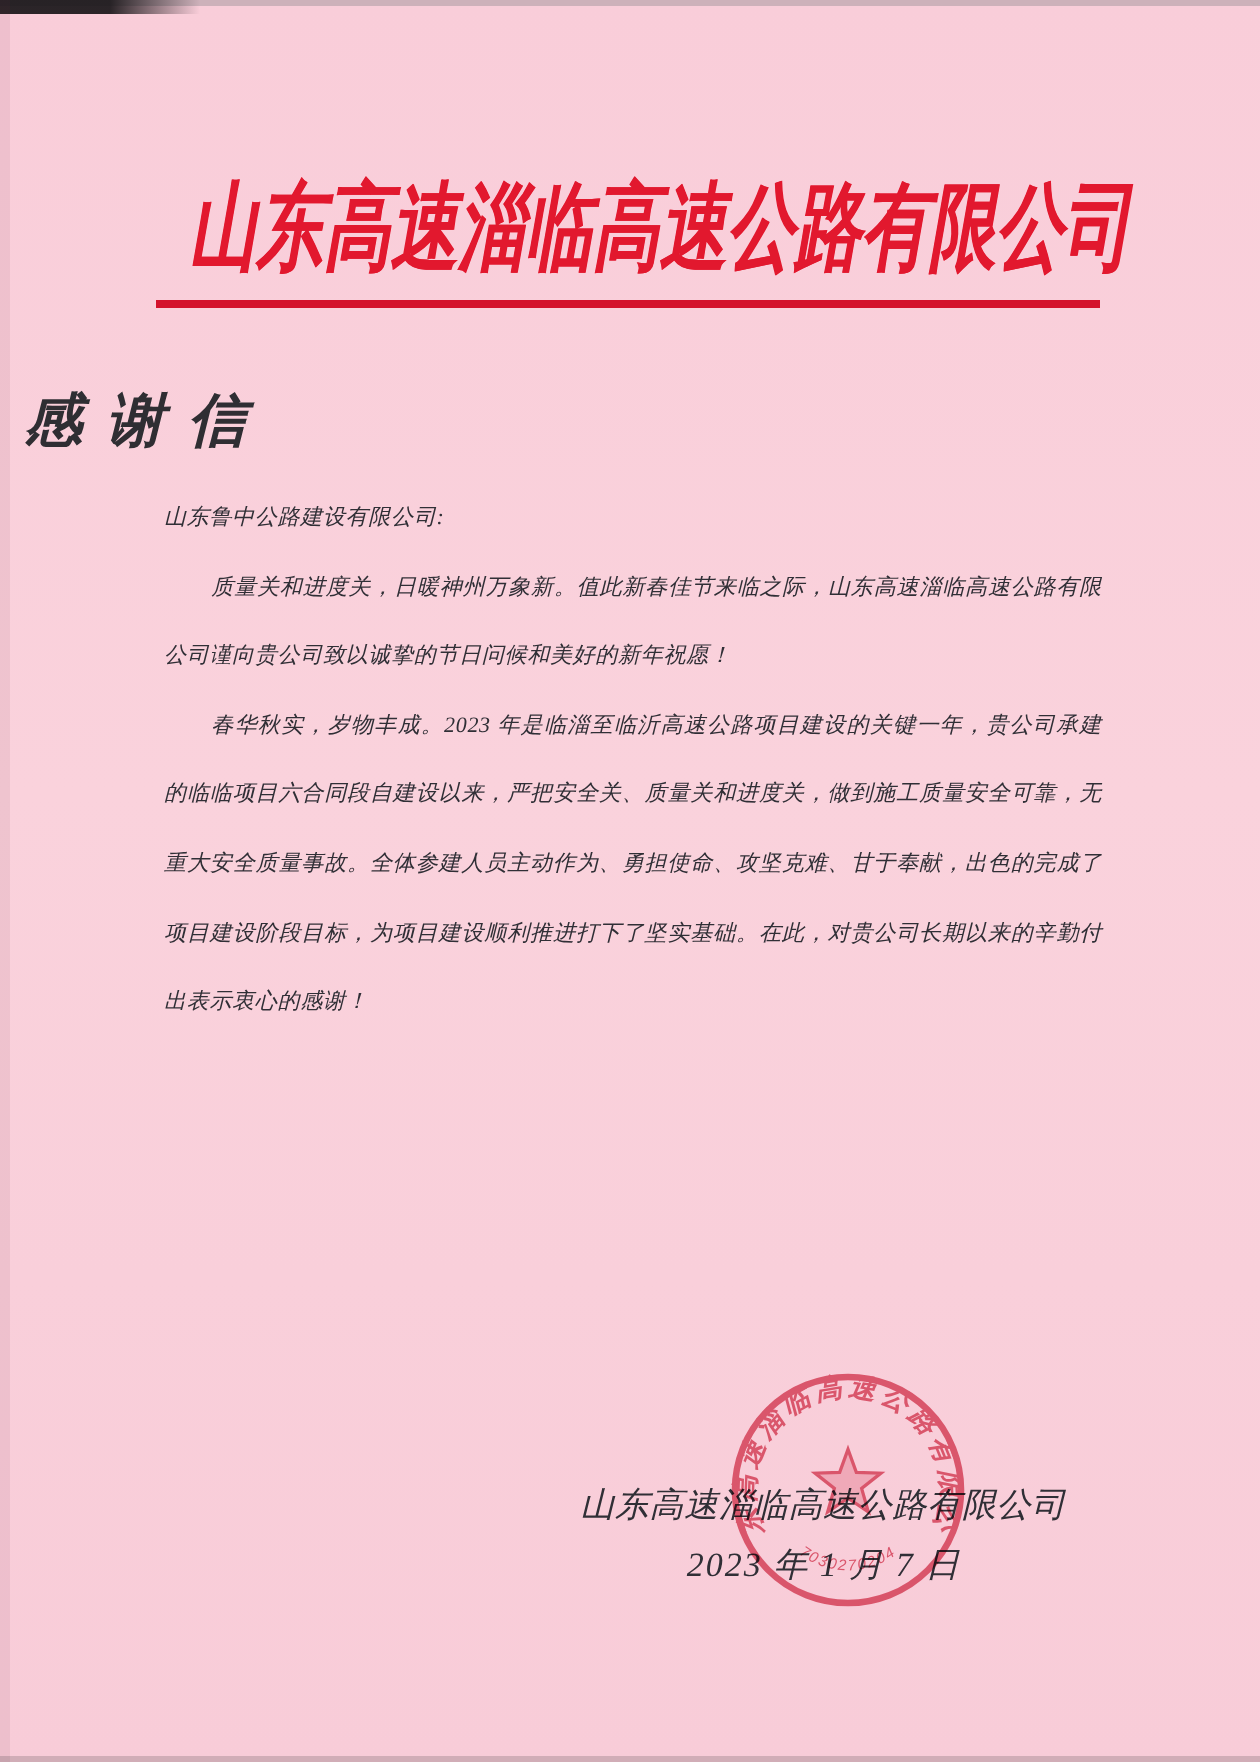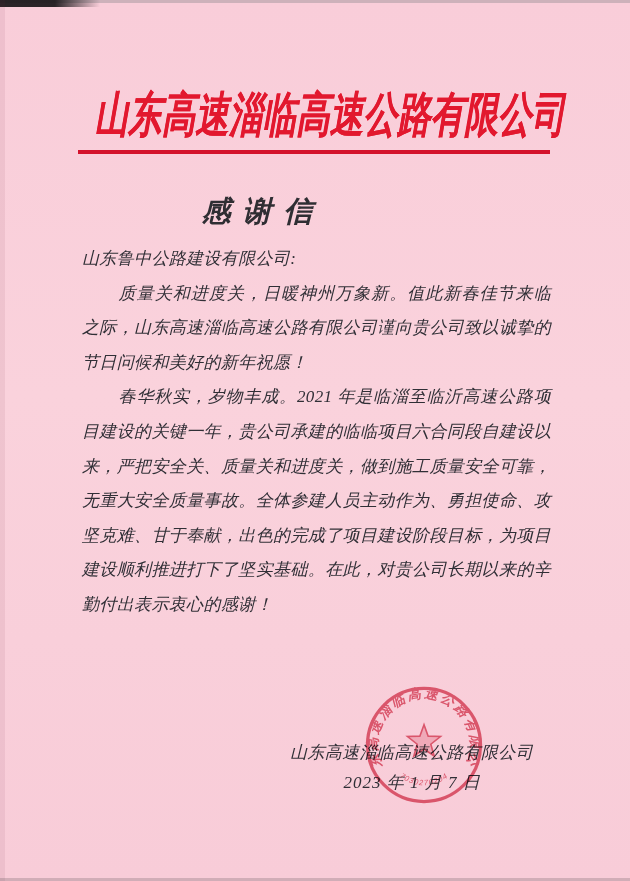--- a/index.html
+++ b/index.html
@@ -44,29 +44,29 @@
     letter-spacing: 0;
     text-shadow: 0.4px 0 0 #e2182e;
   }
   .rule {
     position: absolute; top: 150px; left: 78px; width: 472px; height: 4px;
     background: #d4122c;
   }
   
   .letter-title {
     position: absolute; top: 196px; left: 0; width: 514px;
-    text-align: center;
+    text-align: left;
     font-size: 29px; font-weight: bold; line-height: 30px;
     letter-spacing: 12px; padding-left: 12px; box-sizing: border-box;
     color: #2f2e33;
   }
   
   .body-block {
     position: absolute; top: 242px; left: 82px; width: 469px;
-    font-size: 17px; line-height: 34.6px; letter-spacing: 0.35px;
+    font-size: 11px; line-height: 34.6px; letter-spacing: 0.35px;
     color: #302f36;
     text-align: justify;
   }
   .body-block p { margin: 0; text-indent: 2.15em; }
   .body-block p.salutation { text-indent: 0; }
   
   .signature {
     position: absolute; top: 736px; left: 0; width: 533px;
     text-align: right;
     font-size: 17px; line-height: 34.6px; letter-spacing: 0.35px;
@@ -100,21 +100,21 @@
 
   <div class="letterhead">山东高速淄临高速公路有限公司</div>
 
   <div class="rule"></div>
 
   <div class="letter-title">感谢信</div>
 
   <div class="body-block">
     <p class="salutation">山东鲁中公路建设有限公司:</p>
     <p>质量关和进度关，日暖神州万象新。值此新春佳节来临之际，山东高速淄临高速公路有限公司谨向贵公司致以诚挚的节日问候和美好的新年祝愿！</p>
-    <p>春华秋实，岁物丰成。2021 年是临淄至临沂高速公路项目建设的关键一年，贵公司承建的临临项目六合同段自建设以来，严把安全关、质量关和进度关，做到施工质量安全可靠，无重大安全质量事故。全体参建人员主动作为、勇担使命、攻坚克难、甘于奉献，出色的完成了项目建设阶段目标，为项目建设顺利推进打下了坚实基础。在此，对贵公司长期以来的辛勤付出表示衷心的感谢！</p>
+    <p>春华秋实，岁物丰成。2023 年是临淄至临沂高速公路项目建设的关键一年，贵公司承建的临临项目六合同段自建设以来，严把安全关、质量关和进度关，做到施工质量安全可靠，无重大安全质量事故。全体参建人员主动作为、勇担使命、攻坚克难、甘于奉献，出色的完成了项目建设阶段目标，为项目建设顺利推进打下了坚实基础。在此，对贵公司长期以来的辛勤付出表示衷心的感谢！</p>
   </div>
 
   <div class="signature">山东高速淄临高速公路有限公司</div>
 
   <div class="sig-date">2023 年 1 月 7 日</div>
 
   <svg class="seal" viewBox="0 0 120 120" xmlns="http://www.w3.org/2000/svg">
     <circle cx="60" cy="60" r="55.6" fill="none" stroke="#d8405a" stroke-width="3.2"></circle>
     <path id="sealArc" d="M 16.8 75.7 A 46 46 0 1 1 103.2 75.7" fill="none"></path>
     <text font-size="13.2" fill="#d8405a" letter-spacing="2.4" font-family="Liberation Serif, DejaVu Serif, serif" font-weight="bold">

